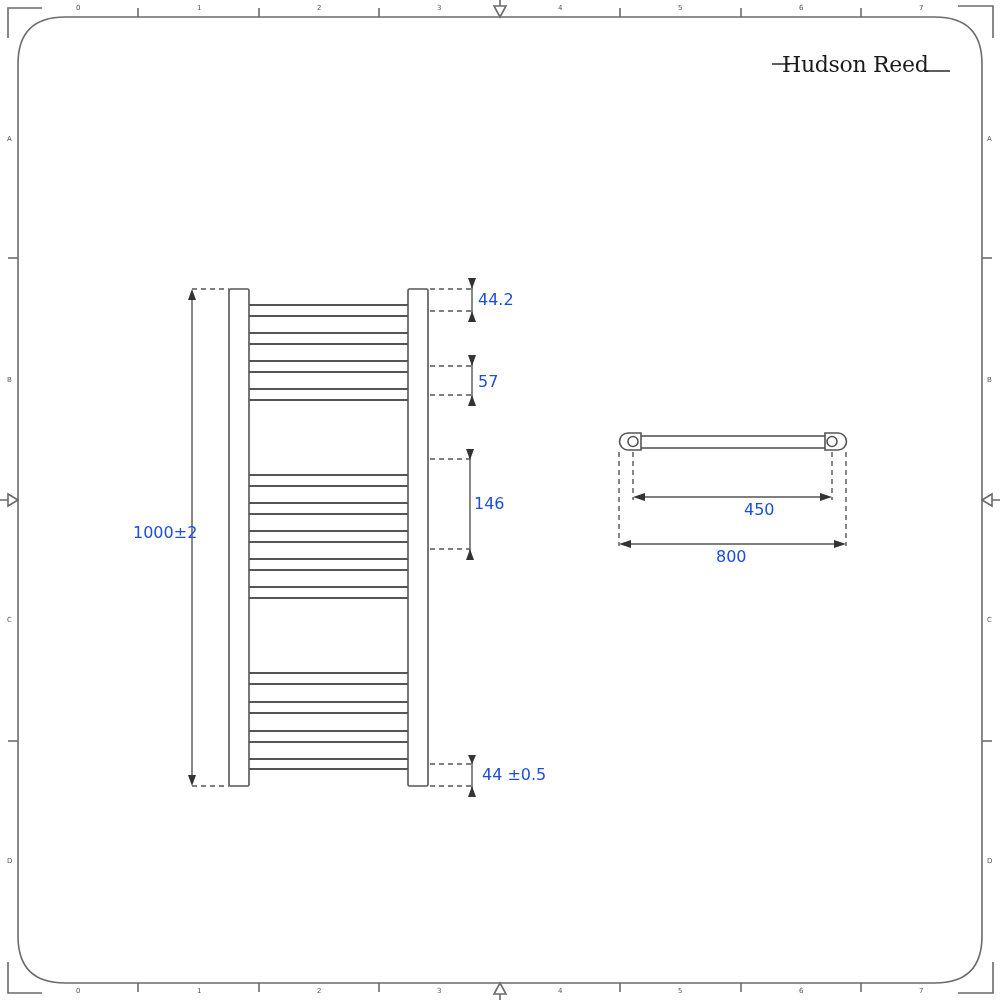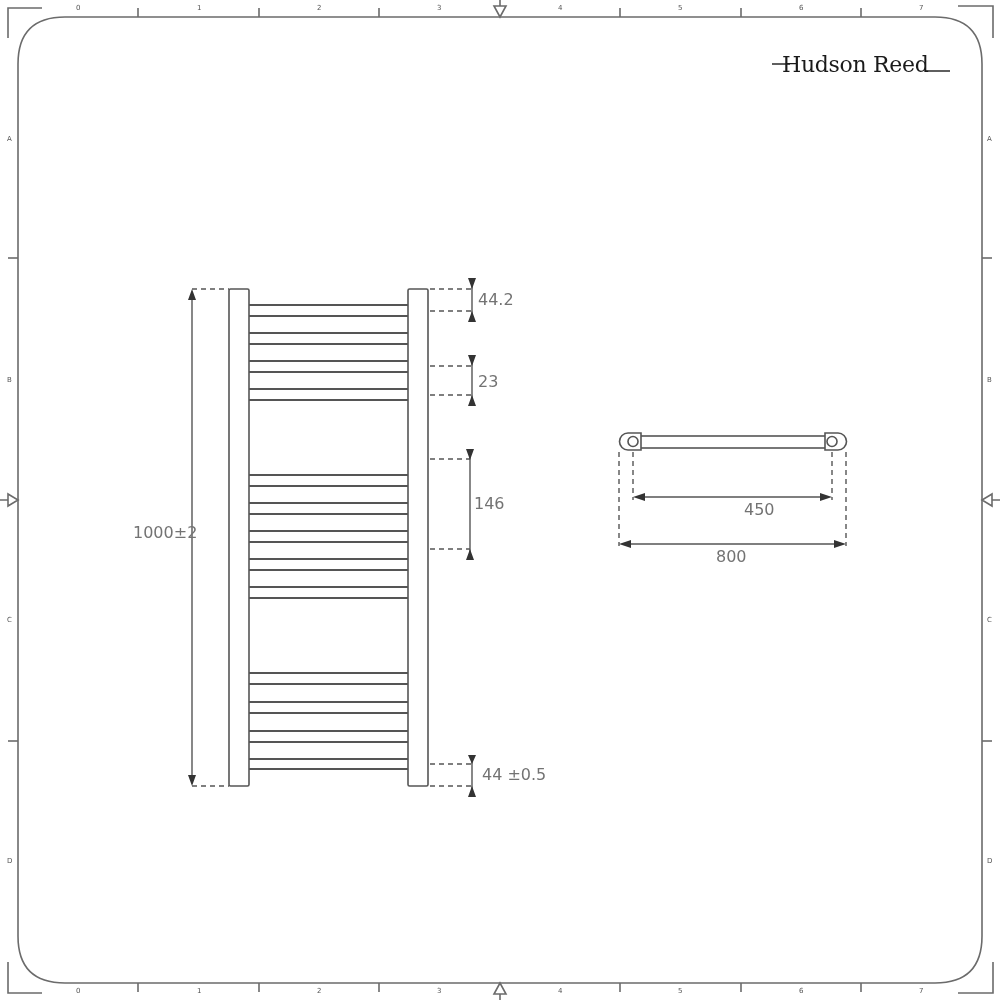--- a/index.html
+++ b/index.html
@@ -1,18 +1,18 @@
 <!DOCTYPE html>
 <html><head>
 <meta charset="utf-8">
 <style>
   html, body { margin:0; padding:0; background:#ffffff; }
   body { width:1000px; height:1000px; position:relative; overflow:hidden; font-family:"DejaVu Sans", sans-serif; }
   #sheet { position:absolute; left:0; top:0; width:1000px; height:1000px; }
-  .lbl { position:absolute; color:#737373; font-size:16px; line-height:1; white-space:nowrap;text-align:center; }
+  .lbl { position:absolute; color:#1d4ed8; font-size:16px; line-height:1; white-space:nowrap;text-align:center; }
   .tick-lbl { position:absolute; color:#555; font-size:7px; line-height:1; }
   #brand { position:absolute; left:782px; top:52px; font-family:"DejaVu Serif", serif; font-size:22px; color:#1a1a1a; letter-spacing:-0.3px; }
 </style>
 </head>
 <body>
 
 <div id="sheet">
   <svg width="1000" height="1000" viewBox="0 0 1000 1000" xmlns="http://www.w3.org/2000/svg">
     <g fill="none" stroke="#6b6b6b" stroke-width="1.6">
 
@@ -186,18 +186,18 @@
 
   
   <span class="tick-lbl" style="left:987px;top:136px">A</span>
   <span class="tick-lbl" style="left:987px;top:377px">B</span>
   <span class="tick-lbl" style="left:987px;top:617px">C</span>
   <span class="tick-lbl" style="left:987px;top:858px">D</span>
 
   
   <span class="lbl" style="left:133px;top:525px">1000±2</span>
   <span class="lbl" style="left:478px;top:292px">44.2</span>
-  <span class="lbl" style="left:478px;top:374px">23</span>
+  <span class="lbl" style="left:478px;top:374px">57</span>
   <span class="lbl" style="left:474px;top:496px">146</span>
   <span class="lbl" style="left:482px;top:767px">44 ±0.5</span>
   <span class="lbl" style="left:744px;top:502px">450</span>
   <span class="lbl" style="left:716px;top:549px">800</span>
 </div>
 
 </body></html>

